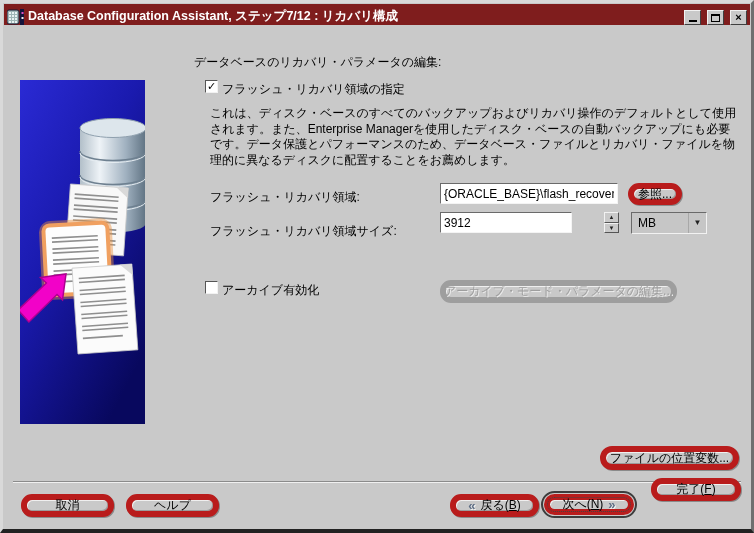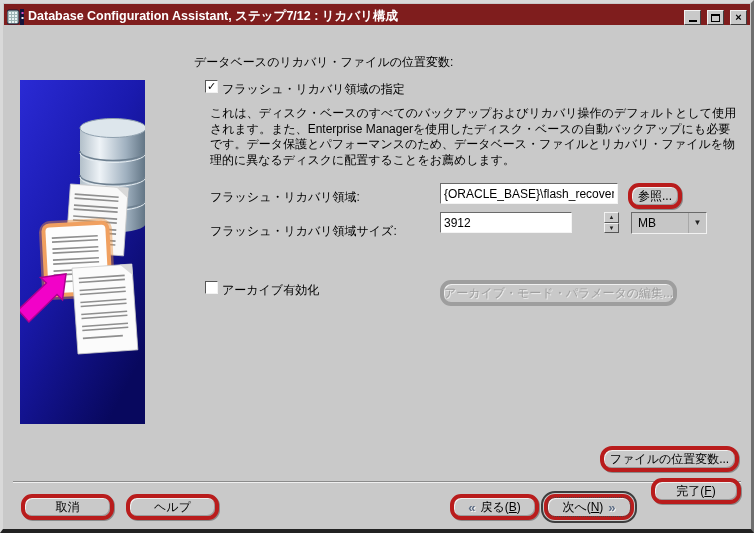--- a/index.html
+++ b/index.html
@@ -41,25 +41,25 @@
     font-size:11px;font-weight:bold;line-height:11px;text-align:center;color:#000;
   }
   .field{
     position:absolute;background:#fff;border:1px solid;height:21px;
     border-color:#6a6a6a #f4f4f4 #f4f4f4 #6a6a6a;
     font-family:Liberation Sans, sans-serif;font-size:12px;
     padding:1px 3px;color:#000;outline:none;
   }
   .btn{
     position:absolute;height:23px;border-radius:11px;background:#c9c9c9;
-    border:4px solid #b91c1c;color:#000;
+    border:6px solid #b91c1c;color:#000;
     font-family:"Liberation Sans","DejaVu Sans",sans-serif;font-size:12px;
     display:flex;align-items:center;justify-content:center;gap:5px;
     box-shadow:inset 1px 1px 0 #efefef, inset -1px -1px 0 #9c9c9c, 1px 1px 0 #8a8a8a;
-    padding:9px 8px;white-space:nowrap;
+    padding:1px 8px;white-space:nowrap;
   }
   .btn.disabled{color:#9e9e9e;border-color:#9e9e9e;text-shadow:1px 1px 0 #ededed;box-shadow:inset 1px 1px 0 #efefef;}
   .default-ring{
     position:absolute;border:2px solid #3d3d3d;border-radius:14px;padding:1px;background:#c9c9c9;
   }
   .default-ring .btn{position:relative;outline:1px dotted #444;outline-offset:-4px;}
   .chev{color:#5e6e85;font-size:13px;font-weight:bold;text-shadow:1px 1px 0 #f2f2f2;line-height:1;}
   .spinner{position:absolute;width:15px;height:21px;display:flex;flex-direction:column;}
   .spin-btn{
     flex:1;background:#c9c9c9;font-size:6px;line-height:8px;text-align:center;color:#222;
@@ -190,21 +190,21 @@
           <rect x="61" y="236" width="46" height="1.6"></rect>
         <rect x="61" y="244" width="46" height="1.6"></rect>
           <rect x="61" y="248" width="46" height="1.6"></rect>
         <rect x="61" y="256" width="40" height="1.6"></rect>
       </g>
     </g>
 
     <polygon points="46,194 42.5,220 37,214.5 8.9,242 -2,230 26.3,203 20.5,197.5" fill="#f202c8" stroke="#ad0090" stroke-width="1.5"></polygon>
   </svg>
 
-  <div class="abs heading">データベースのリカバリ・ファイルの位置変数:</div>
+  <div class="abs heading">データベースのリカバリ・パラメータの編集:</div>
 
   <div class="checkbox" style="left:202px;top:77px;">
     <span>✓</span>
   </div>
   <div class="abs" style="left:219px;top:78px;">フラッシュ・リカバリ領域の指定</div>
 
   <div class="abs desc">これは、ディスク・ベースのすべてのバックアップおよびリカバリ操作のデフォルトとして使用
 されます。また、Enterprise Managerを使用したディスク・ベースの自動バックアップにも必要
 です。データ保護とパフォーマンスのため、データベース・ファイルとリカバリ・ファイルを物
 理的に異なるディスクに配置することをお薦めします。</div>

